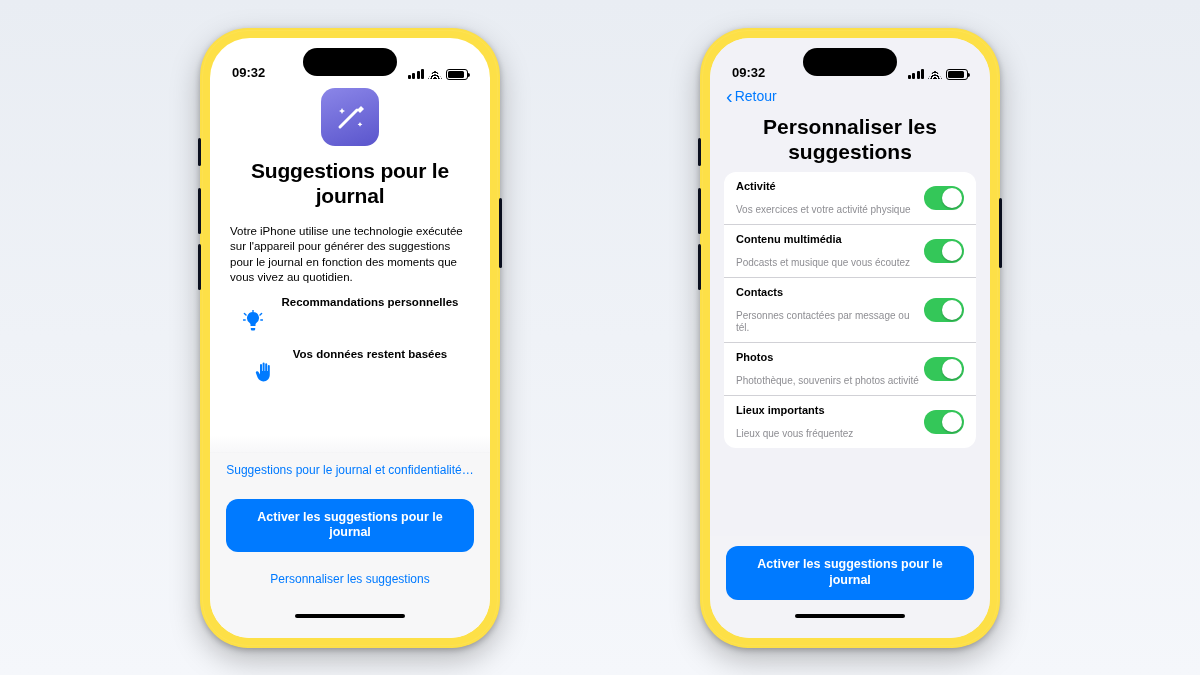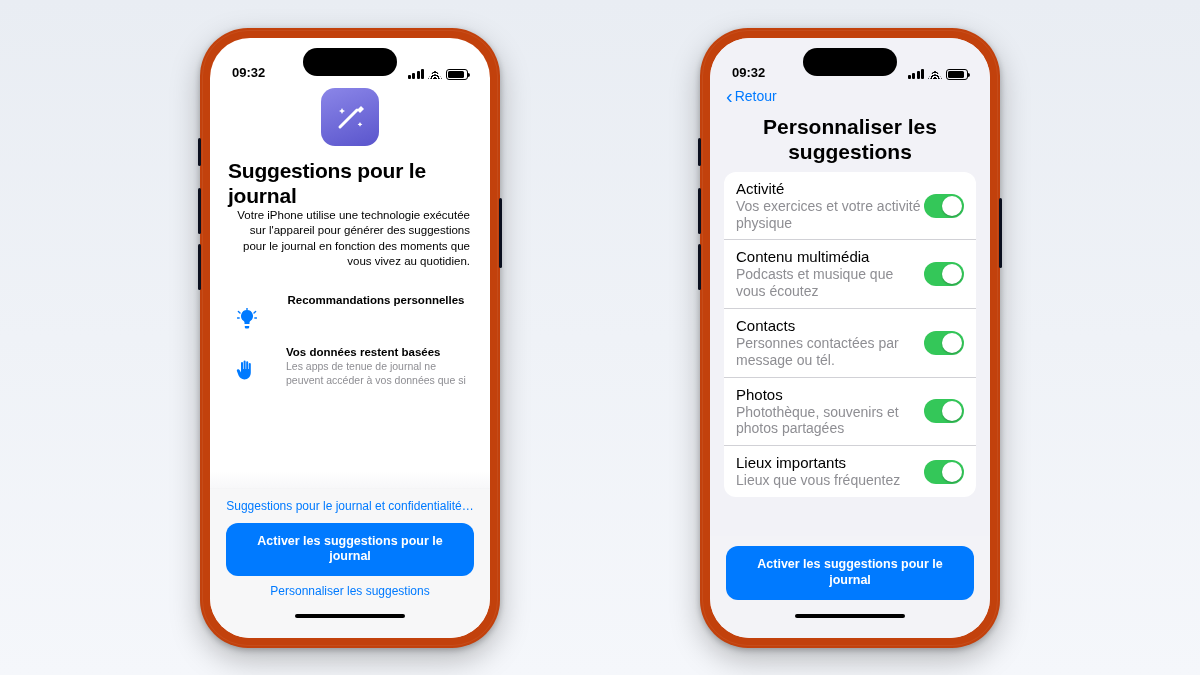--- a/index.html
+++ b/index.html
@@ -13,21 +13,21 @@
   *{box-sizing:border-box;-webkit-font-smoothing:antialiased}
   body{
     margin:0;width:1200px;height:675px;
     background:linear-gradient(#e9edf3,#f5f7fb);
     font-family:-apple-system,"SF Pro Text","Helvetica Neue",Arial,sans-serif;
     display:flex;justify-content:center;align-items:center;gap:200px;
   }
   
   .phone{
     width:300px;height:620px;border-radius:48px;
-    background:#c2410c;padding:10px;box-shadow:0 12px 30px rgba(0,0,0,.25),0 2px 6px rgba(0,0,0,.25);
+    background:#fde047;padding:10px;box-shadow:0 12px 30px rgba(0,0,0,.25),0 2px 6px rgba(0,0,0,.25);
     position:relative;
   }
   .phone::after{content:"";position:absolute;inset:2px;border-radius:46px;border:1px solid rgba(255,255,255,.06);pointer-events:none}
   .btn-side{position:absolute;background:#0a0f1e;border-radius:3px}
   .btn-left1{left:-2px;top:110px;width:3px;height:28px}
   .btn-left2{left:-2px;top:160px;width:3px;height:46px}
   .btn-left3{left:-2px;top:216px;width:3px;height:46px}
   .btn-right{right:-2px;top:170px;width:3px;height:70px}
 
   .screen{
@@ -60,31 +60,31 @@
   .nav a{color:var(--ios-blue);text-decoration:none;display:flex;align-items:center;gap:2px}
   .chev{font-size:20px;line-height:14px;font-weight:400}
 
   .body{flex:1;overflow:hidden;display:flex;flex-direction:column;align-items:center;padding:0 18px}
   .app-icon{
     width:58px;height:58px;border-radius:14px;margin-top:4px;
     background:linear-gradient(160deg,#8b86e8,#5a55cc);
     display:flex;align-items:center;justify-content:center;color:#fff;
   }
   .app-icon svg{width:34px;height:34px}
-  h1{font-size:21px;font-weight:700;margin:12px 0 0;line-height:1.2;letter-spacing:-.01em}
-  .lead{font-size:11.5px;text-align:right;line-height:1.35;color:#000;margin:0 2px 24px}
-
-  .feat{display:flex;gap:28px;margin-bottom:14px;padding:0 6px}
+  h1{font-size:21px;font-weight:700;text-align:center;margin:12px 0 16px;line-height:1.2;letter-spacing:-.01em}
+  .lead{font-size:11.5px;text-align:left;line-height:1.35;color:#000;margin:0 2px 10px}
+
+  .feat{display:flex;gap:16px;margin-bottom:14px;padding:0 6px}
   .feat .ico{width:24px;flex:0 0 24px;display:flex;align-items:flex-start;justify-content:center;color:var(--ios-blue);margin-top:14px}
   .feat .txt .t{font-size:11.5px;font-weight:600;margin-bottom:2px}
   .feat .txt .d{font-size:10.5px;color:var(--ios-gray-text);line-height:1.3}
 
   .footer{
     background:rgba(246,246,248,.94);border-top:1px solid rgba(0,0,0,.04);
-    padding:10px 16px 20px;display:flex;flex-direction:column;align-items:center;gap:8px;
+    padding:10px 16px 20px;display:flex;flex-direction:column;align-items:center;gap:20px;
     position:relative;
   }
   .footer::before{content:"";position:absolute;top:-18px;left:0;right:0;height:18px;
     background:linear-gradient(rgba(255,255,255,0),rgba(246,246,248,.9))}
   .link{color:var(--ios-blue);font-size:12px;text-align:center;line-height:1.3}
   .cta{
     width:100%;background:var(--ios-blue);color:#fff;border:none;border-radius:12px;
     padding:11px 28px;font-size:12.5px;font-weight:600;text-align:center;line-height:1.25;
   }
   .home-ind{width:110px;height:4px;background:#000;border-radius:3px;margin:6px auto 0}
@@ -92,22 +92,22 @@
   
   .settings-body{flex:1;overflow:hidden;display:flex;flex-direction:column;padding:0 14px;background:var(--ios-bg)}
   .screen.gray{background:var(--ios-bg)}
   .screen.gray .status,.screen.gray .nav{background:var(--ios-bg)}
   h2{font-size:21px;font-weight:700;text-align:center;margin:10px 8px 8px;line-height:1.2}
   .sub{font-size:11.5px;text-align:center;line-height:1.35;margin:0 10px 14px}
 
   .group{background:#fff;border-radius:12px;overflow:hidden}
   .row{display:flex;align-items:center;justify-content:space-between;padding:8px 12px;border-bottom:.5px solid var(--ios-sep)}
   .row:last-child{border-bottom:none}
-  .row .info .t{font-size:15px;font-weight:400}
-  .row .info .d{font-size:14px;color:var(--ios-gray-text);margin-top:1px;line-height:1.2}
+  .row .info .t{font-size:11px;font-weight:700}
+  .row .info .d{font-size:10px;color:var(--ios-gray-text);margin-top:12px;line-height:1.2}
   .toggle{
     width:40px;height:24px;border-radius:13px;background:var(--ios-green);position:relative;flex:0 0 40px;
   }
   .toggle::after{content:"";position:absolute;right:2px;top:2px;width:20px;height:20px;border-radius:50%;background:#fff;box-shadow:0 1px 2px rgba(0,0,0,.25)}
   .fineprint{font-size:9.5px;color:var(--ios-gray-text);line-height:1.3;margin:8px 6px 0}
 
   .footer2{
     background:rgba(242,242,247,.96);padding:10px 16px 20px;display:flex;flex-direction:column;gap:8px;
     border-top:.5px solid rgba(0,0,0,.0);position:relative;
   }
@@ -162,21 +162,20 @@
       </div>
 
       <div class="feat">
         <div class="ico">
           <svg width="20" height="22" viewBox="0 0 20 22">
               <path fill="currentColor" d="M5 3a1 1 0 0 1 2 0v6h.6V1.6a1 1 0 1 1 2 0V9h.6V2.2a1 1 0 1 1 2 0V9h.6V4a1 1 0 1 1 2 0v8.4c0 4-2.6 7-6.5 7-2.7 0-4.3-1.3-5.7-3.8L1 11.3c-.5-.9 0-1.8.9-2 .7-.2 1.3.1 1.8.9L5 12.4z"></path>
             </svg>
         </div>
         <div class="txt">
           <div class="t">Vos données restent basées</div>
-          <div class="d">Les apps de tenue de journal ne peuvent accéder à vos données que si</div>
         </div>
       </div>
     </div>
     <div class="footer">
       <div class="link">Suggestions pour le journal et confidentialité…</div>
       <button class="cta">Activer les suggestions pour le journal</button>
       <div class="link">Personnaliser les suggestions</div>
       <div class="home-ind"></div>
     </div>
   </div>
@@ -229,21 +228,21 @@
         <div class="row">
           <div class="info">
             <div class="t">Contacts</div>
             <div class="d">Personnes contactées par message ou tél.</div>
           </div>
           <div class="toggle"></div>
         </div>
         <div class="row">
           <div class="info">
             <div class="t">Photos</div>
-            <div class="d">Photothèque, souvenirs et photos partagées</div>
+            <div class="d">Photothèque, souvenirs et photos activité</div>
           </div>
           <div class="toggle"></div>
         </div>
         <div class="row">
           <div class="info">
             <div class="t">Lieux importants</div>
             <div class="d">Lieux que vous fréquentez</div>
           </div>
           <div class="toggle"></div>
         </div>

